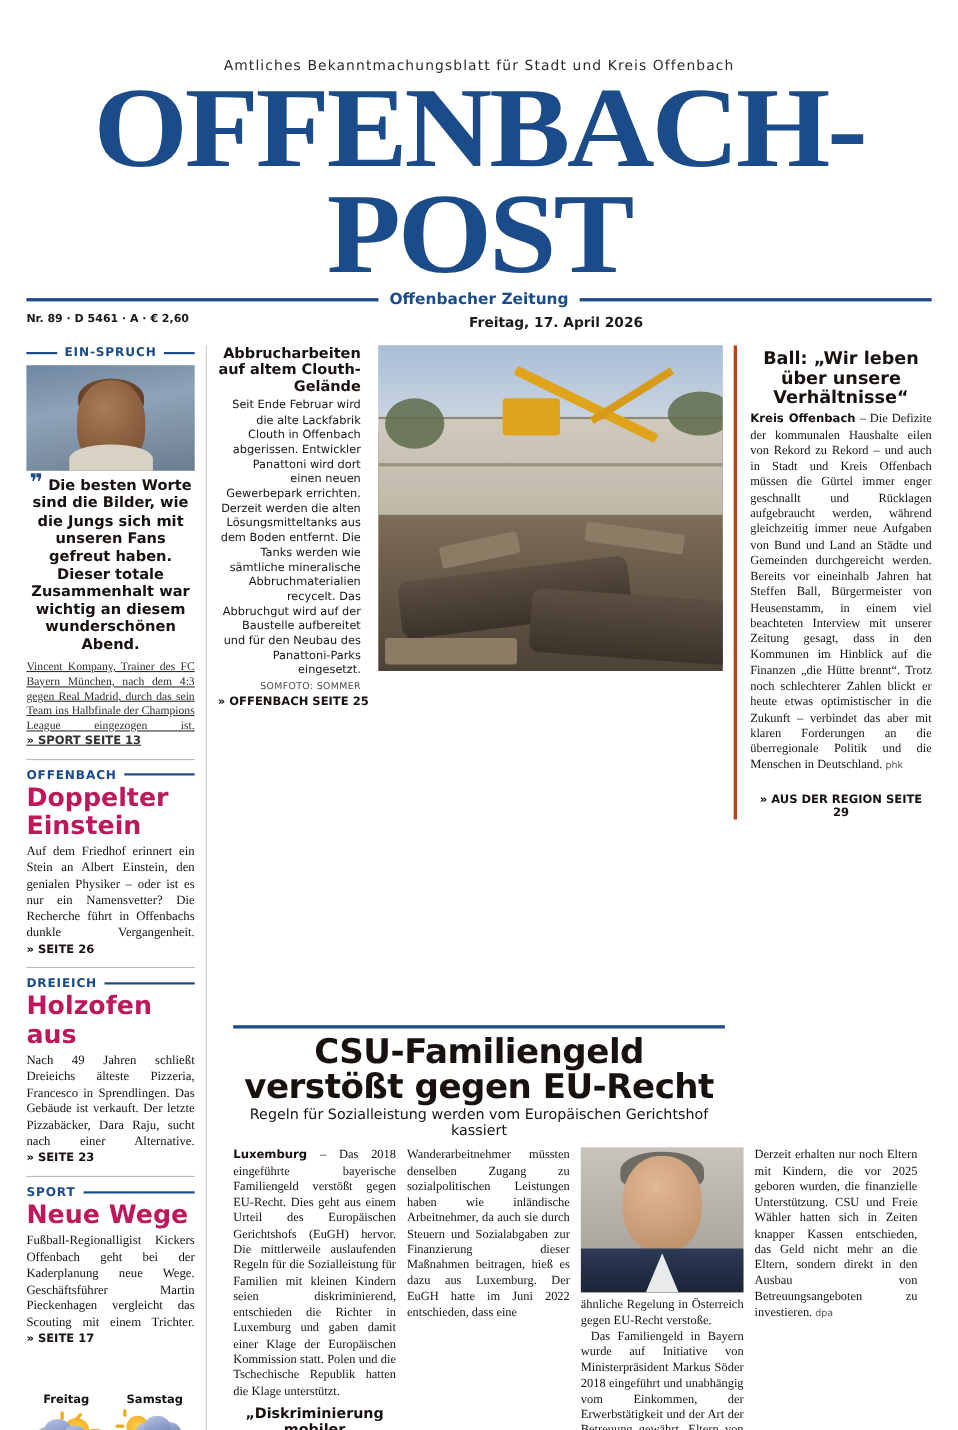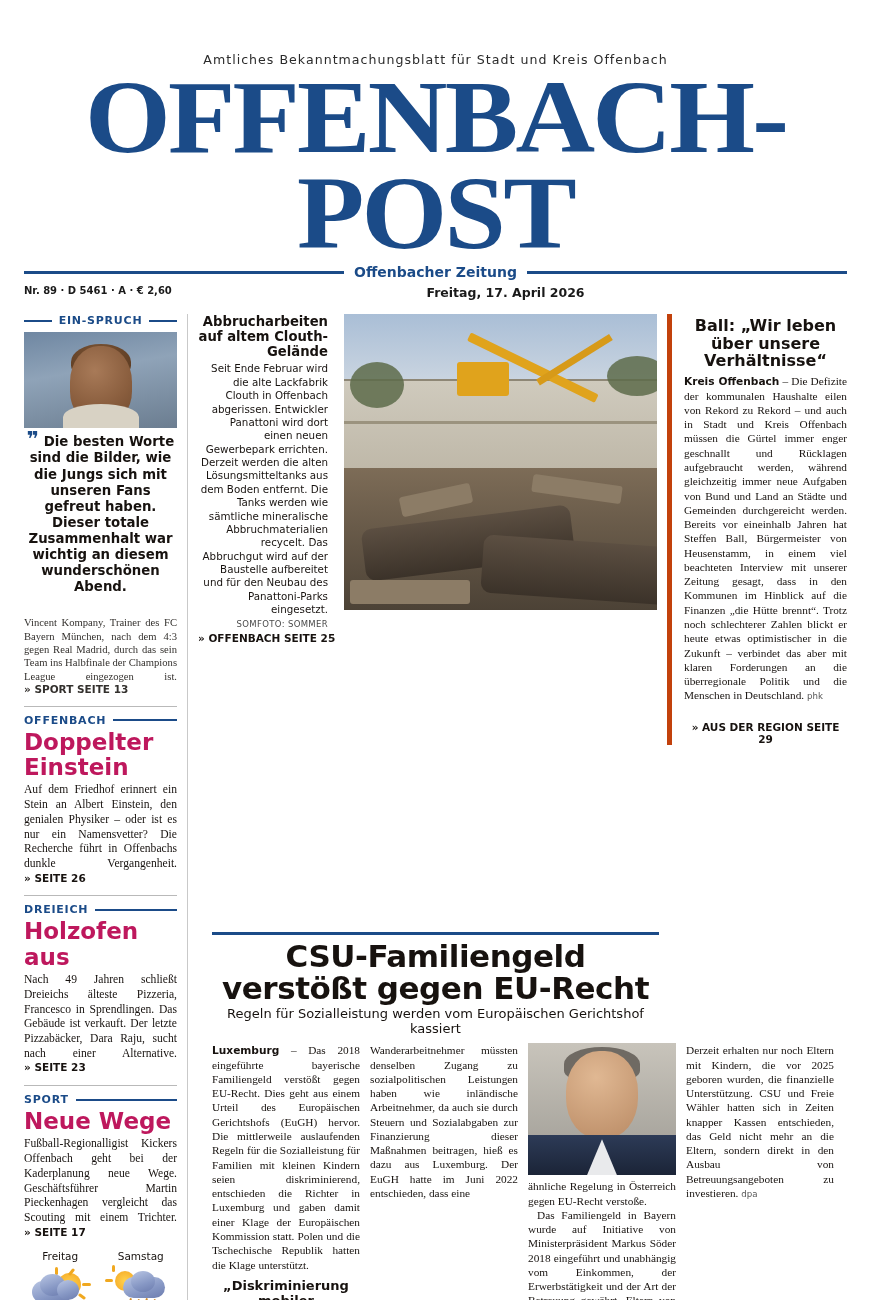--- a/index.html
+++ b/index.html
@@ -52,21 +52,21 @@
   .dateline .issue { font-size:10px; font-weight:700; color:#1a1a1a; width:300px;}
   .dateline .date { flex:1; text-align:center; font-size:12.5px; font-weight:700; color:#1a1a1a; margin-right:160px;}
 
   
   .grid { display:flex; gap:0; margin-top: 14px; }
   .col-left { width: 164px; flex:0 0 164px; padding-right:10px; }
   .col-mid  { flex:1 1 auto; padding:0 10px; }
   .col-right{ width: 180px; flex:0 0 180px; padding-left:10px; }
 
   .vrule-l { border-right:1px solid #c9c9c9; }
-  .vrule-r { border-left:5px solid #c2410c;padding-left:12px; }
+  .vrule-r { border-left:3px solid #c2410c;padding-left:12px; }
 
   
   .sec-head {
     display:flex; align-items:center; gap:7px;
     font-family:"DejaVu Sans", sans-serif;
     font-weight:700; font-size:11px; color:#1b4b88;
     letter-spacing:0.07em;
     margin-bottom:3px;
   }
   .sec-head .ln { flex:1; height:2px; background:#1b4b88; }
@@ -116,28 +116,28 @@
     background: radial-gradient(circle at 45% 30%, #7a5334 0%, #5b3b22 100%);
   }
   .quote-block {
     font-family:"DejaVu Sans", sans-serif;
     font-weight:700; font-size:13.3px; line-height:1.21;
     text-align:center; color:#17120f;
   }
   .qmark { color:#1b4b88; font-size:21px; font-weight:700; line-height:0; }
   .attrib {
     font-family:"Liberation Serif", serif;
-    font-size:10.6px; line-height:1.27; text-align:justify; margin-top:21px; color:#33302d;
+    font-size:10.6px; line-height:1.27; text-align:justify; margin-top:5px; color:#33302d;text-decoration:underline;
   }
 
   
   .weather { display:flex; gap:8px; margin-top:10px; }
   .wx { flex:1; text-align:center; }
   .wx .d {
-    font-family:"DejaVu Sans", sans-serif; font-weight:400; font-size:10.5px; color:#17120f;
+    font-family:"DejaVu Sans", sans-serif; font-weight:700; font-size:10.5px; color:#17120f;margin-top:32px;
   }
   .wx .icon { height:48px; position:relative; margin:3px 0 1px; }
   .wx .t { font-family:"DejaVu Sans", sans-serif; font-weight:700; font-size:16px; }
   .sun { position:absolute; width:23px; height:23px; border-radius:50%;
          background:radial-gradient(circle,#ffd24d 0%, #f5a623 100%); }
   .ray { position:absolute; background:#f0a81f; border-radius:2px; }
   .cloud { position:absolute; border-radius:50%;
     background:linear-gradient(160deg,#b9c6e4 0%, #8697c4 60%, #6c7cae 100%); }
   .rain { position:absolute; width:2px; height:7px; background:#cf8a2a; transform:rotate(18deg); border-radius:1px;}
 

